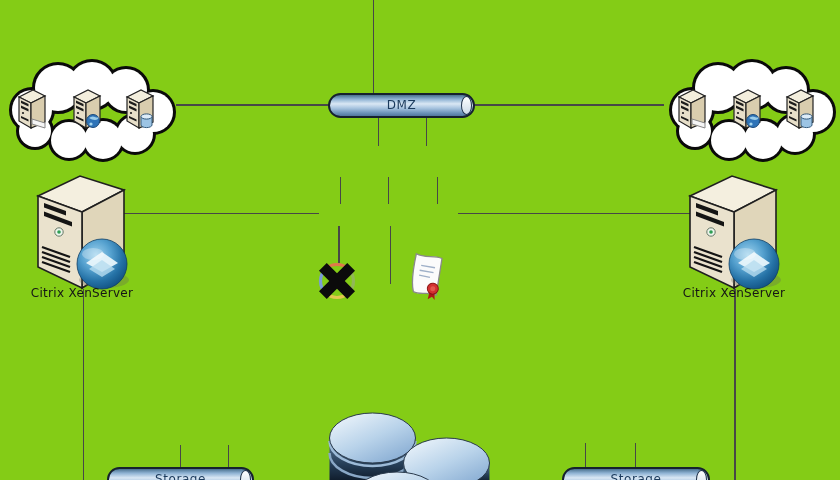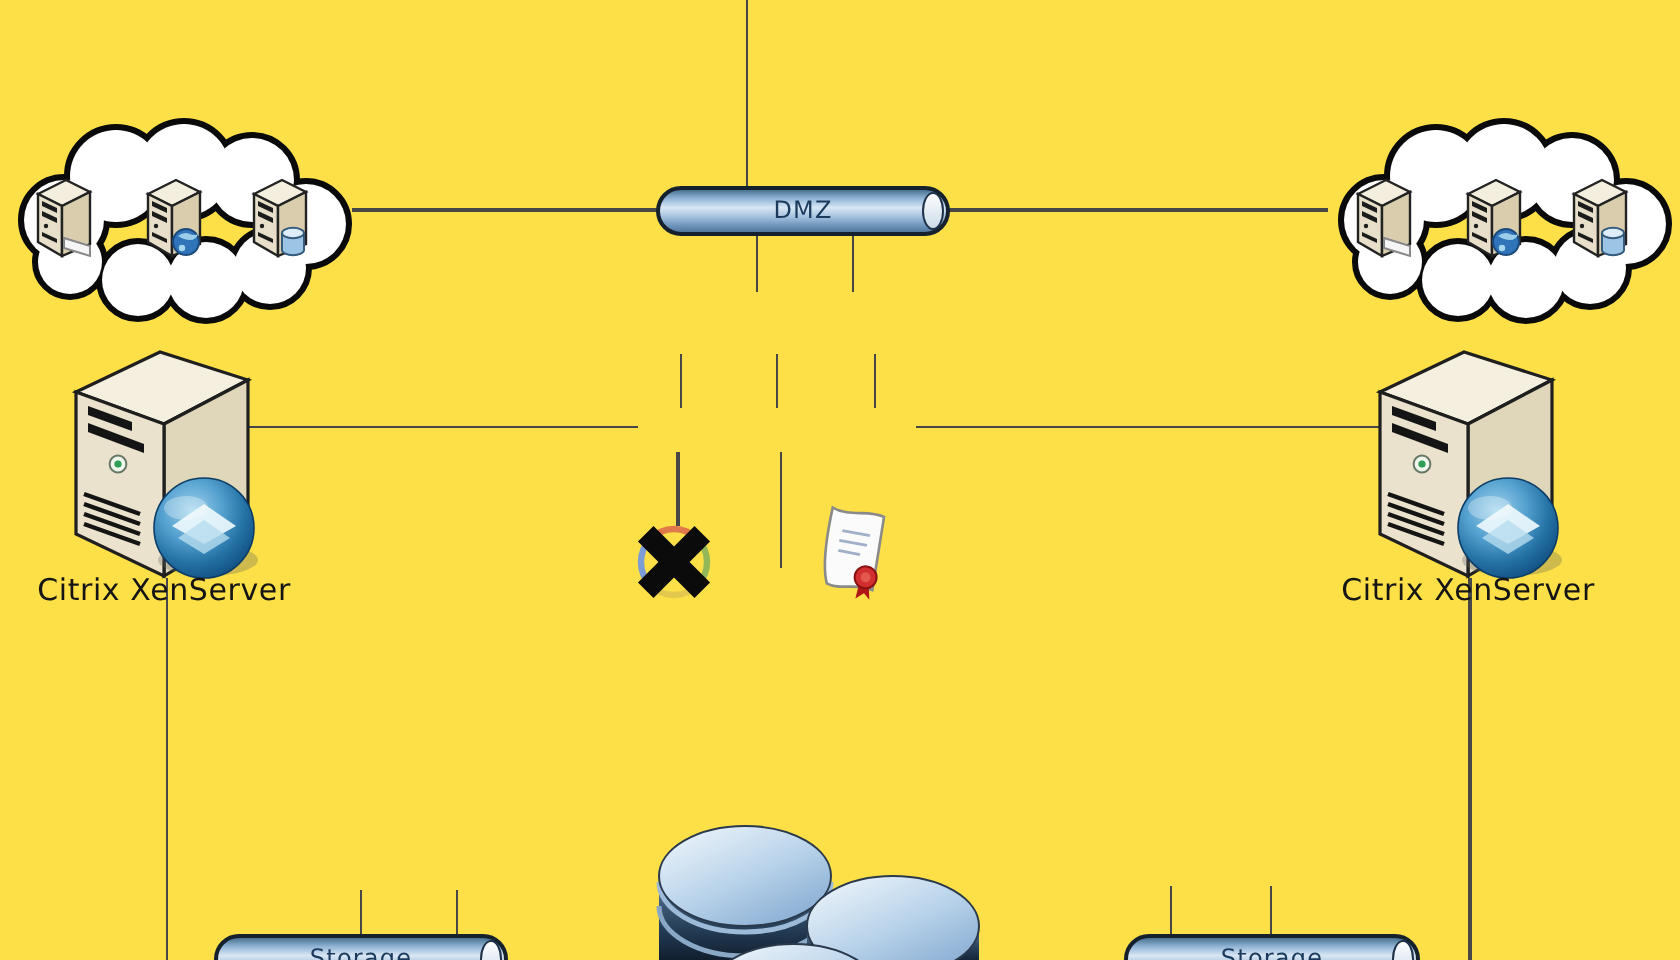--- a/index.html
+++ b/index.html
@@ -1,26 +1,26 @@
 <!DOCTYPE html>
 <html><head>
 <meta charset="utf-8">
 <style>
   html,body{margin:0;padding:0;background:#fff;}
-  #stage{position:relative;width:840px;height:480px;overflow:hidden;background:#fde047;
+  #stage{position:relative;width:840px;height:480px;overflow:hidden;background:#84cc16;
          font-family:"DejaVu Sans","Liberation Sans",sans-serif;}
   .vline{position:absolute;width:1.5px;background:#474747;}
   .hline{position:absolute;height:1.5px;background:#474747;}
   .pipe{position:absolute;height:25px;box-sizing:border-box;border:2px solid #16212e;border-radius:13px;
         background:linear-gradient(180deg,#49718f 0%,#8fb3d4 20%,#d9e7f4 42%,#a9c5e0 62%,#6d94ba 85%,#52779c 100%);
         display:flex;align-items:center;justify-content:center;}
   .pipe .cap{position:absolute;right:1px;top:1px;bottom:1px;width:11px;border-radius:50%;
         background:linear-gradient(180deg,#fdfeff 0%,#cddbe8 100%);border:1.5px solid #20324a;box-sizing:border-box;}
   .pipe .lbl{font-size:12px;letter-spacing:.6px;color:#1b3a5c;position:relative;top:-1px;white-space:nowrap;}
-  .caption{position:absolute;width:150px;text-align:center;font-size:15px;letter-spacing:.3px;color:#151515;}
+  .caption{position:absolute;width:150px;text-align:center;font-size:12px;letter-spacing:.3px;color:#151515;}
   svg{position:absolute;overflow:hidden;}
 </style>
 </head>
 <body>
 
 <div id="stage">
 
   <div class="vline" style="left:372.5px;top:0;height:93px"></div>
   <div class="hline" style="left:176px;top:104px;width:153px"></div>
   <div class="hline" style="left:474px;top:104px;width:190px"></div>

